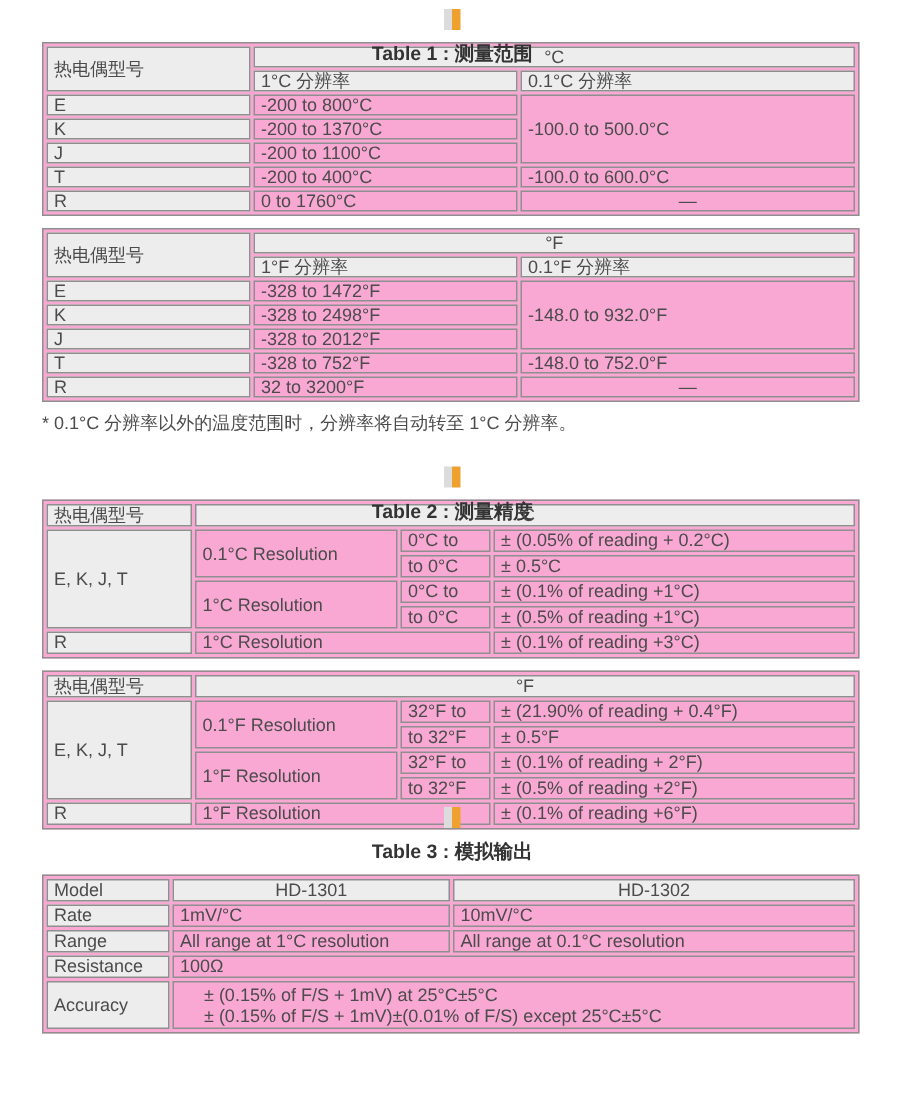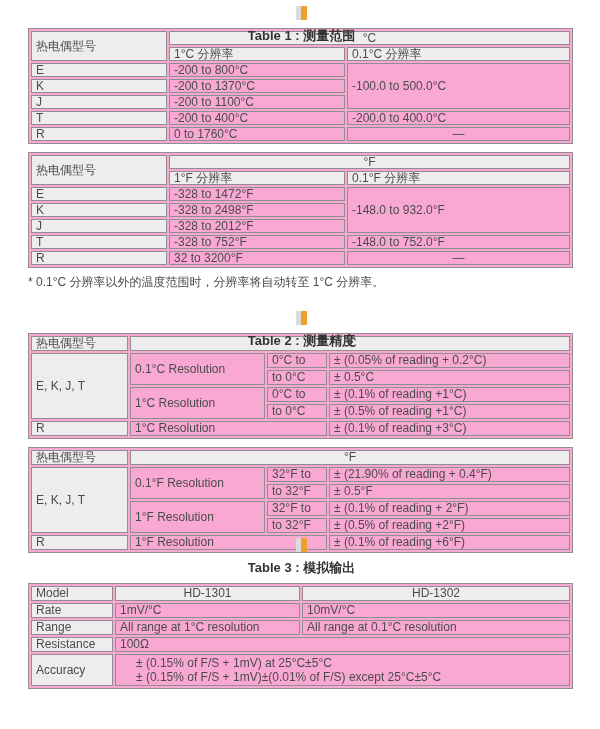--- a/index.html
+++ b/index.html
@@ -75,21 +75,21 @@
       <td class="hd">K</td>
       <td>-200 to 1370°C</td>
     </tr>
     <tr>
       <td class="hd">J</td>
       <td>-200 to 1100°C</td>
     </tr>
     <tr>
       <td class="hd">T</td>
       <td>-200 to 400°C</td>
-      <td>-200.0 to 400.0°C</td>
+      <td>-100.0 to 600.0°C</td>
     </tr>
     <tr>
       <td class="hd">R</td>
       <td>0 to 1760°C</td>
       <td class="center">—</td>
     </tr>
   </tbody>
     </table>
 
   <table class="t1 gap8">

